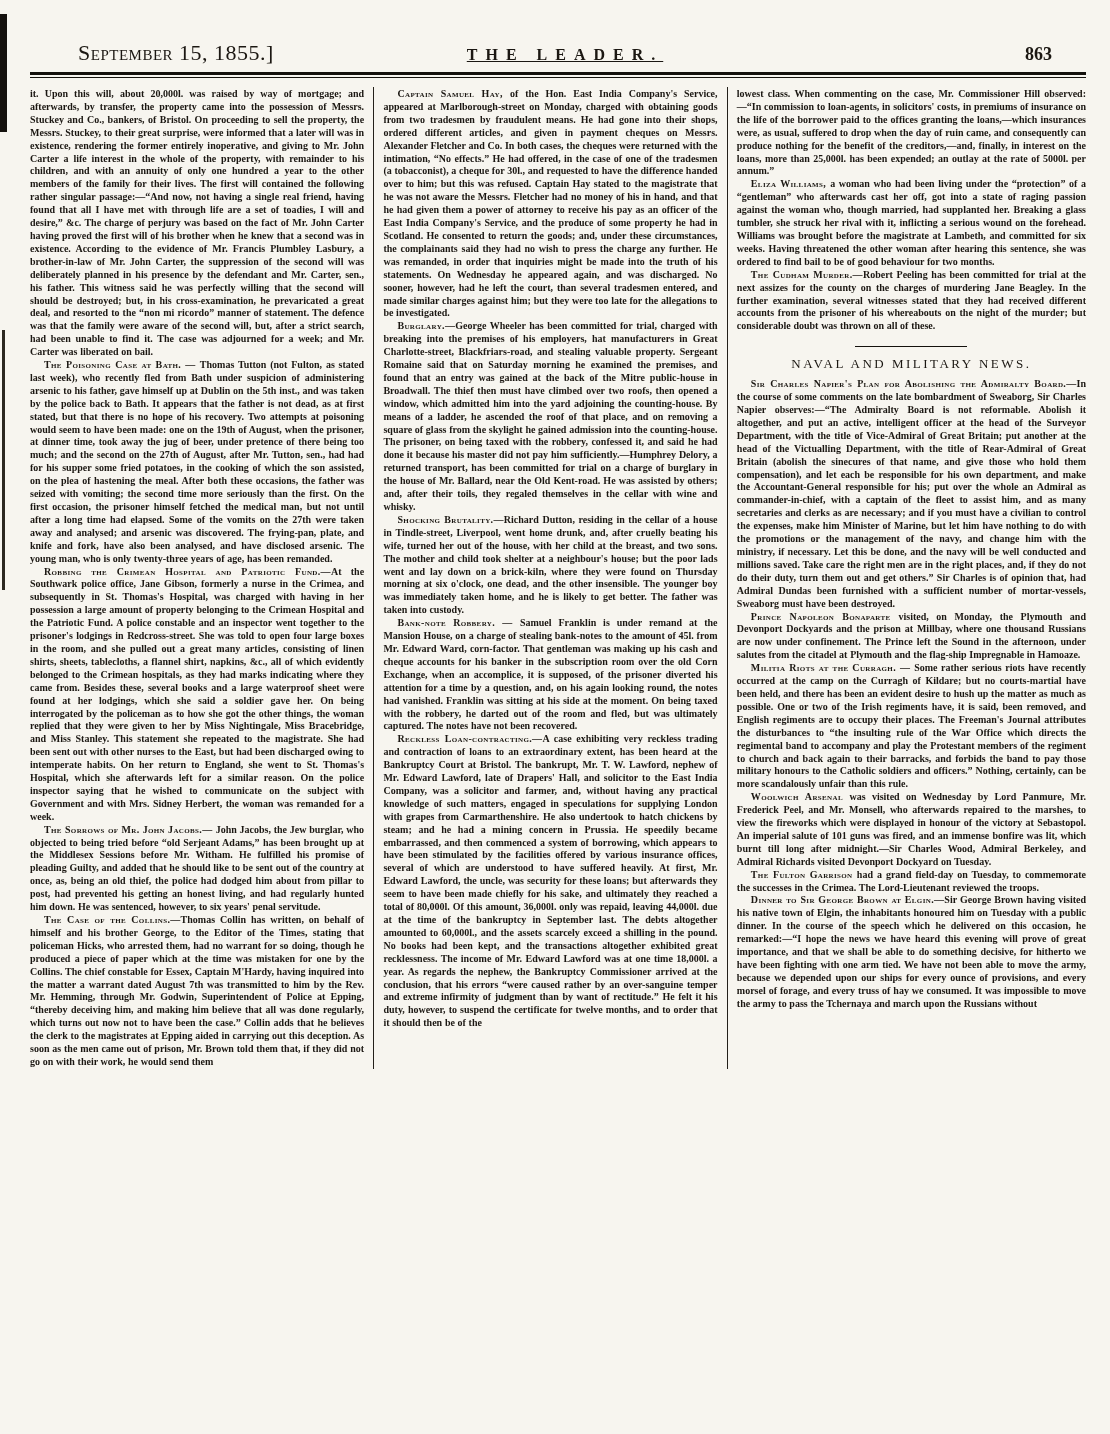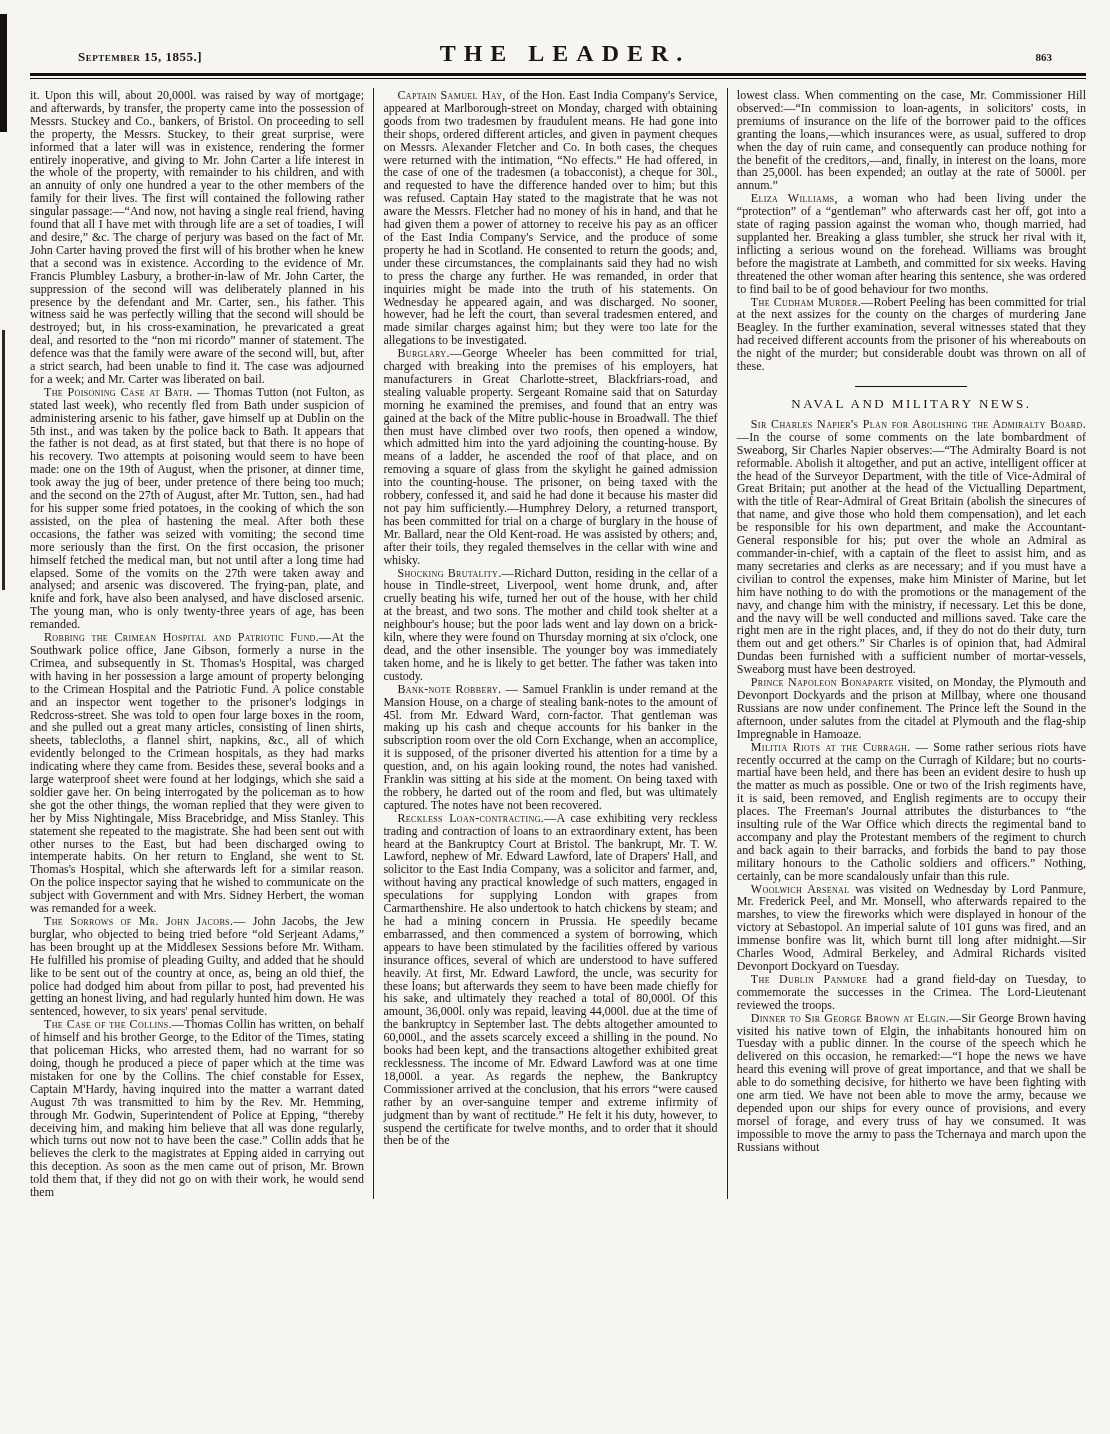--- a/index.html
+++ b/index.html
@@ -14,52 +14,53 @@
   .page { position: relative; padding: 40px 24px 0 30px; }
 
   
   .edge-artifact { position: absolute; left: 0; top: 14px; width: 7px; height: 118px; background: #15120e; }
   .edge-artifact2 { position: absolute; left: 2px; top: 330px; width: 3px; height: 260px; background: #2c2820; }
 
   
   .masthead { display: flex; align-items: baseline; margin-bottom: 6px; }
   .m-date {
     flex: 1 1 0; padding-left: 48px;
-    font-variant: small-caps; font-weight: bold;
-    font-size: 13px; letter-spacing: 0.5px; white-space: nowrap;
+    font-variant: small-caps; font-weight: normal;
+    font-size: 22px; letter-spacing: 0.5px; white-space: nowrap;
   }
   .m-title {
     flex: 0 0 auto;
-    font-size: 24px; font-weight: bold; letter-spacing: 8px; white-space: nowrap;
+    font-size: 16px; font-weight: bold; letter-spacing: 8px; white-space: nowrap; text-decoration: underline;
   }
   .m-page {
     flex: 1 1 0; text-align: right; padding-right: 34px;
-    font-size: 11px; font-weight: bold;
+    font-size: 18px; font-weight: bold;
   }
   .double-rule {
     height: 2px;
     border-top: 3px solid #14110d;
     border-bottom: 1.5px solid #14110d;
     margin: 2px 0 9px 0;
   }
 
   
   .columns { display: flex; align-items: stretch; }
   .col { flex: 1 1 0; padding: 1px 9px 0 9px; text-align: justify; }
   .col:first-child { padding-left: 0; }
   .col:last-child { padding-right: 0; }
   .col-wide { flex: 1.045 1 0; }
   .vrule { width: 1.3px; background: #24201a; }
 
   p.story {
     margin: 0;
-    font-size: 12px;
+    font-size: 10px;
     line-height: 12.9px;
     text-indent: 14px;
     word-spacing: 0.2px;
+    font-weight: bold;
   }
   p.story.cont { text-indent: 0; }
   .lead { font-variant: small-caps; letter-spacing: 0.35px; }
 
   .section-rule {
     width: 112px; height: 0;
     border-top: 1.6px solid #14110d;
     margin: 13px auto 9px auto;
   }
   .section-heading {
@@ -106,17 +107,17 @@
     <section class="col col-wide">
         <p class="story cont">lowest class. When commenting on the case, Mr. Commissioner Hill observed:—“In commission to loan-agents, in solicitors' costs, in premiums of insurance on the life of the borrower paid to the offices granting the loans,—which insurances were, as usual, suffered to drop when the day of ruin came, and consequently can produce nothing for the benefit of the creditors,—and, finally, in interest on the loans, more than 25,000l. has been expended; an outlay at the rate of 5000l. per annum.”</p>
         <p class="story"><span class="lead">Eliza Williams, </span>a woman who had been living under the “protection” of a “gentleman” who afterwards cast her off, got into a state of raging passion against the woman who, though married, had supplanted her. Breaking a glass tumbler, she struck her rival with it, inflicting a serious wound on the forehead. Williams was brought before the magistrate at Lambeth, and committed for six weeks. Having threatened the other woman after hearing this sentence, she was ordered to find bail to be of good behaviour for two months.</p>
         <p class="story"><span class="lead">The Cudham Murder.—</span>Robert Peeling has been committed for trial at the next assizes for the county on the charges of murdering Jane Beagley. In the further examination, several witnesses stated that they had received different accounts from the prisoner of his whereabouts on the night of the murder; but considerable doubt was thrown on all of these.</p>
         <div class="section-rule"></div>
         <h2 class="section-heading">NAVAL AND MILITARY NEWS.</h2>
         <p class="story"><span class="lead">Sir Charles Napier's Plan for Abolishing the Admiralty Board.—</span>In the course of some comments on the late bombardment of Sweaborg, Sir Charles Napier observes:—“The Admiralty Board is not reformable. Abolish it altogether, and put an active, intelligent officer at the head of the Surveyor Department, with the title of Vice-Admiral of Great Britain; put another at the head of the Victualling Department, with the title of Rear-Admiral of Great Britain (abolish the sinecures of that name, and give those who hold them compensation), and let each be responsible for his own department, and make the Accountant-General responsible for his; put over the whole an Admiral as commander-in-chief, with a captain of the fleet to assist him, and as many secretaries and clerks as are necessary; and if you must have a civilian to control the expenses, make him Minister of Marine, but let him have nothing to do with the promotions or the management of the navy, and change him with the ministry, if necessary. Let this be done, and the navy will be well conducted and millions saved. Take care the right men are in the right places, and, if they do not do their duty, turn them out and get others.” Sir Charles is of opinion that, had Admiral Dundas been furnished with a sufficient number of mortar-vessels, Sweaborg must have been destroyed.</p>
         <p class="story"><span class="lead">Prince Napoleon Bonaparte </span>visited, on Monday, the Plymouth and Devonport Dockyards and the prison at Millbay, where one thousand Russians are now under confinement. The Prince left the Sound in the afternoon, under salutes from the citadel at Plymouth and the flag-ship Impregnable in Hamoaze.</p>
         <p class="story"><span class="lead">Militia Riots at the Curragh. — </span>Some rather serious riots have recently occurred at the camp on the Curragh of Kildare; but no courts-martial have been held, and there has been an evident desire to hush up the matter as much as possible. One or two of the Irish regiments have, it is said, been removed, and English regiments are to occupy their places. The Freeman's Journal attributes the disturbances to “the insulting rule of the War Office which directs the regimental band to accompany and play the Protestant members of the regiment to church and back again to their barracks, and forbids the band to pay those military honours to the Catholic soldiers and officers.” Nothing, certainly, can be more scandalously unfair than this rule.</p>
         <p class="story"><span class="lead">Woolwich Arsenal </span>was visited on Wednesday by Lord Panmure, Mr. Frederick Peel, and Mr. Monsell, who afterwards repaired to the marshes, to view the fireworks which were displayed in honour of the victory at Sebastopol. An imperial salute of 101 guns was fired, and an immense bonfire was lit, which burnt till long after midnight.—Sir Charles Wood, Admiral Berkeley, and Admiral Richards visited Devonport Dockyard on Tuesday.</p>
-        <p class="story"><span class="lead">The Dublin Panmure </span>had a grand field-day on Tuesday, to commemorate the successes in the Crimea. The Lord-Lieutenant reviewed the troops.</p>
+        <p class="story"><span class="lead">The Fulton Garrison </span>had a grand field-day on Tuesday, to commemorate the successes in the Crimea. The Lord-Lieutenant reviewed the troops.</p>
         <p class="story"><span class="lead">Dinner to Sir George Brown at Elgin.—</span>Sir George Brown having visited his native town of Elgin, the inhabitants honoured him on Tuesday with a public dinner. In the course of the speech which he delivered on this occasion, he remarked:—“I hope the news we have heard this evening will prove of great importance, and that we shall be able to do something decisive, for hitherto we have been fighting with one arm tied. We have not been able to move the army, because we depended upon our ships for every ounce of provisions, and every morsel of forage, and every truss of hay we consumed. It was impossible to move the army to pass the Tchernaya and march upon the Russians without</p>
       </section>
   </main>
 </div>
 
 </body></html>

